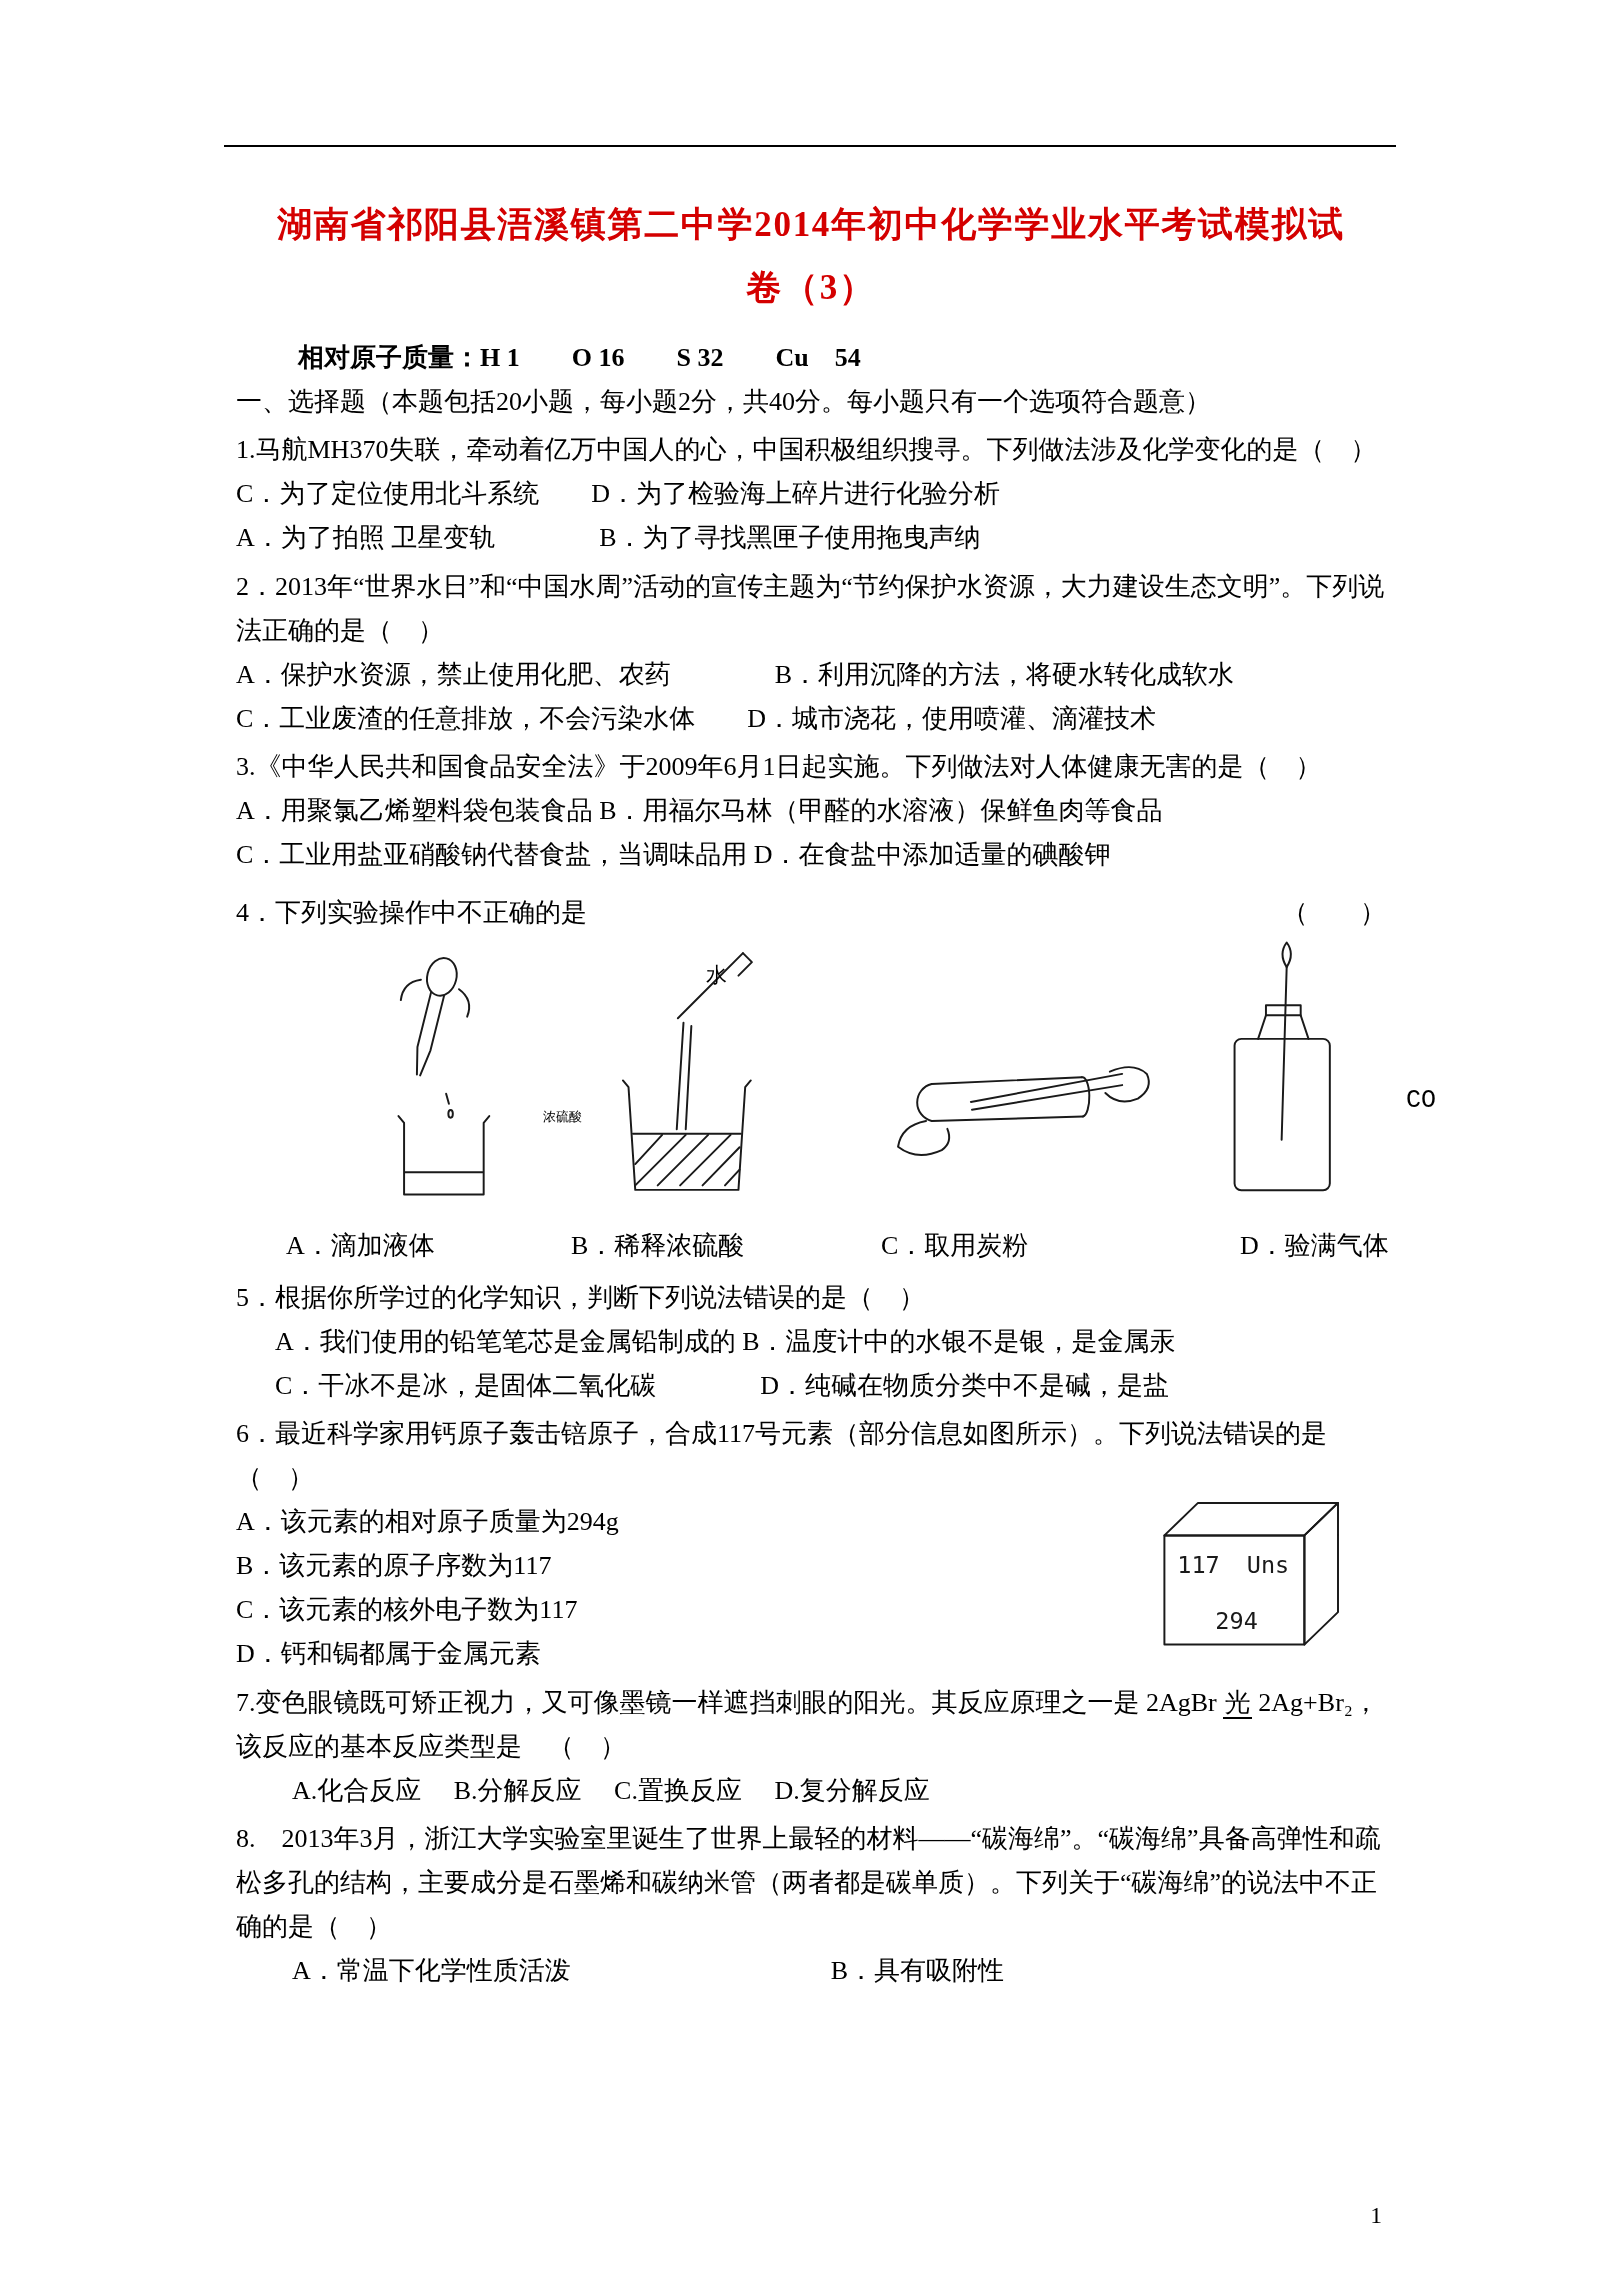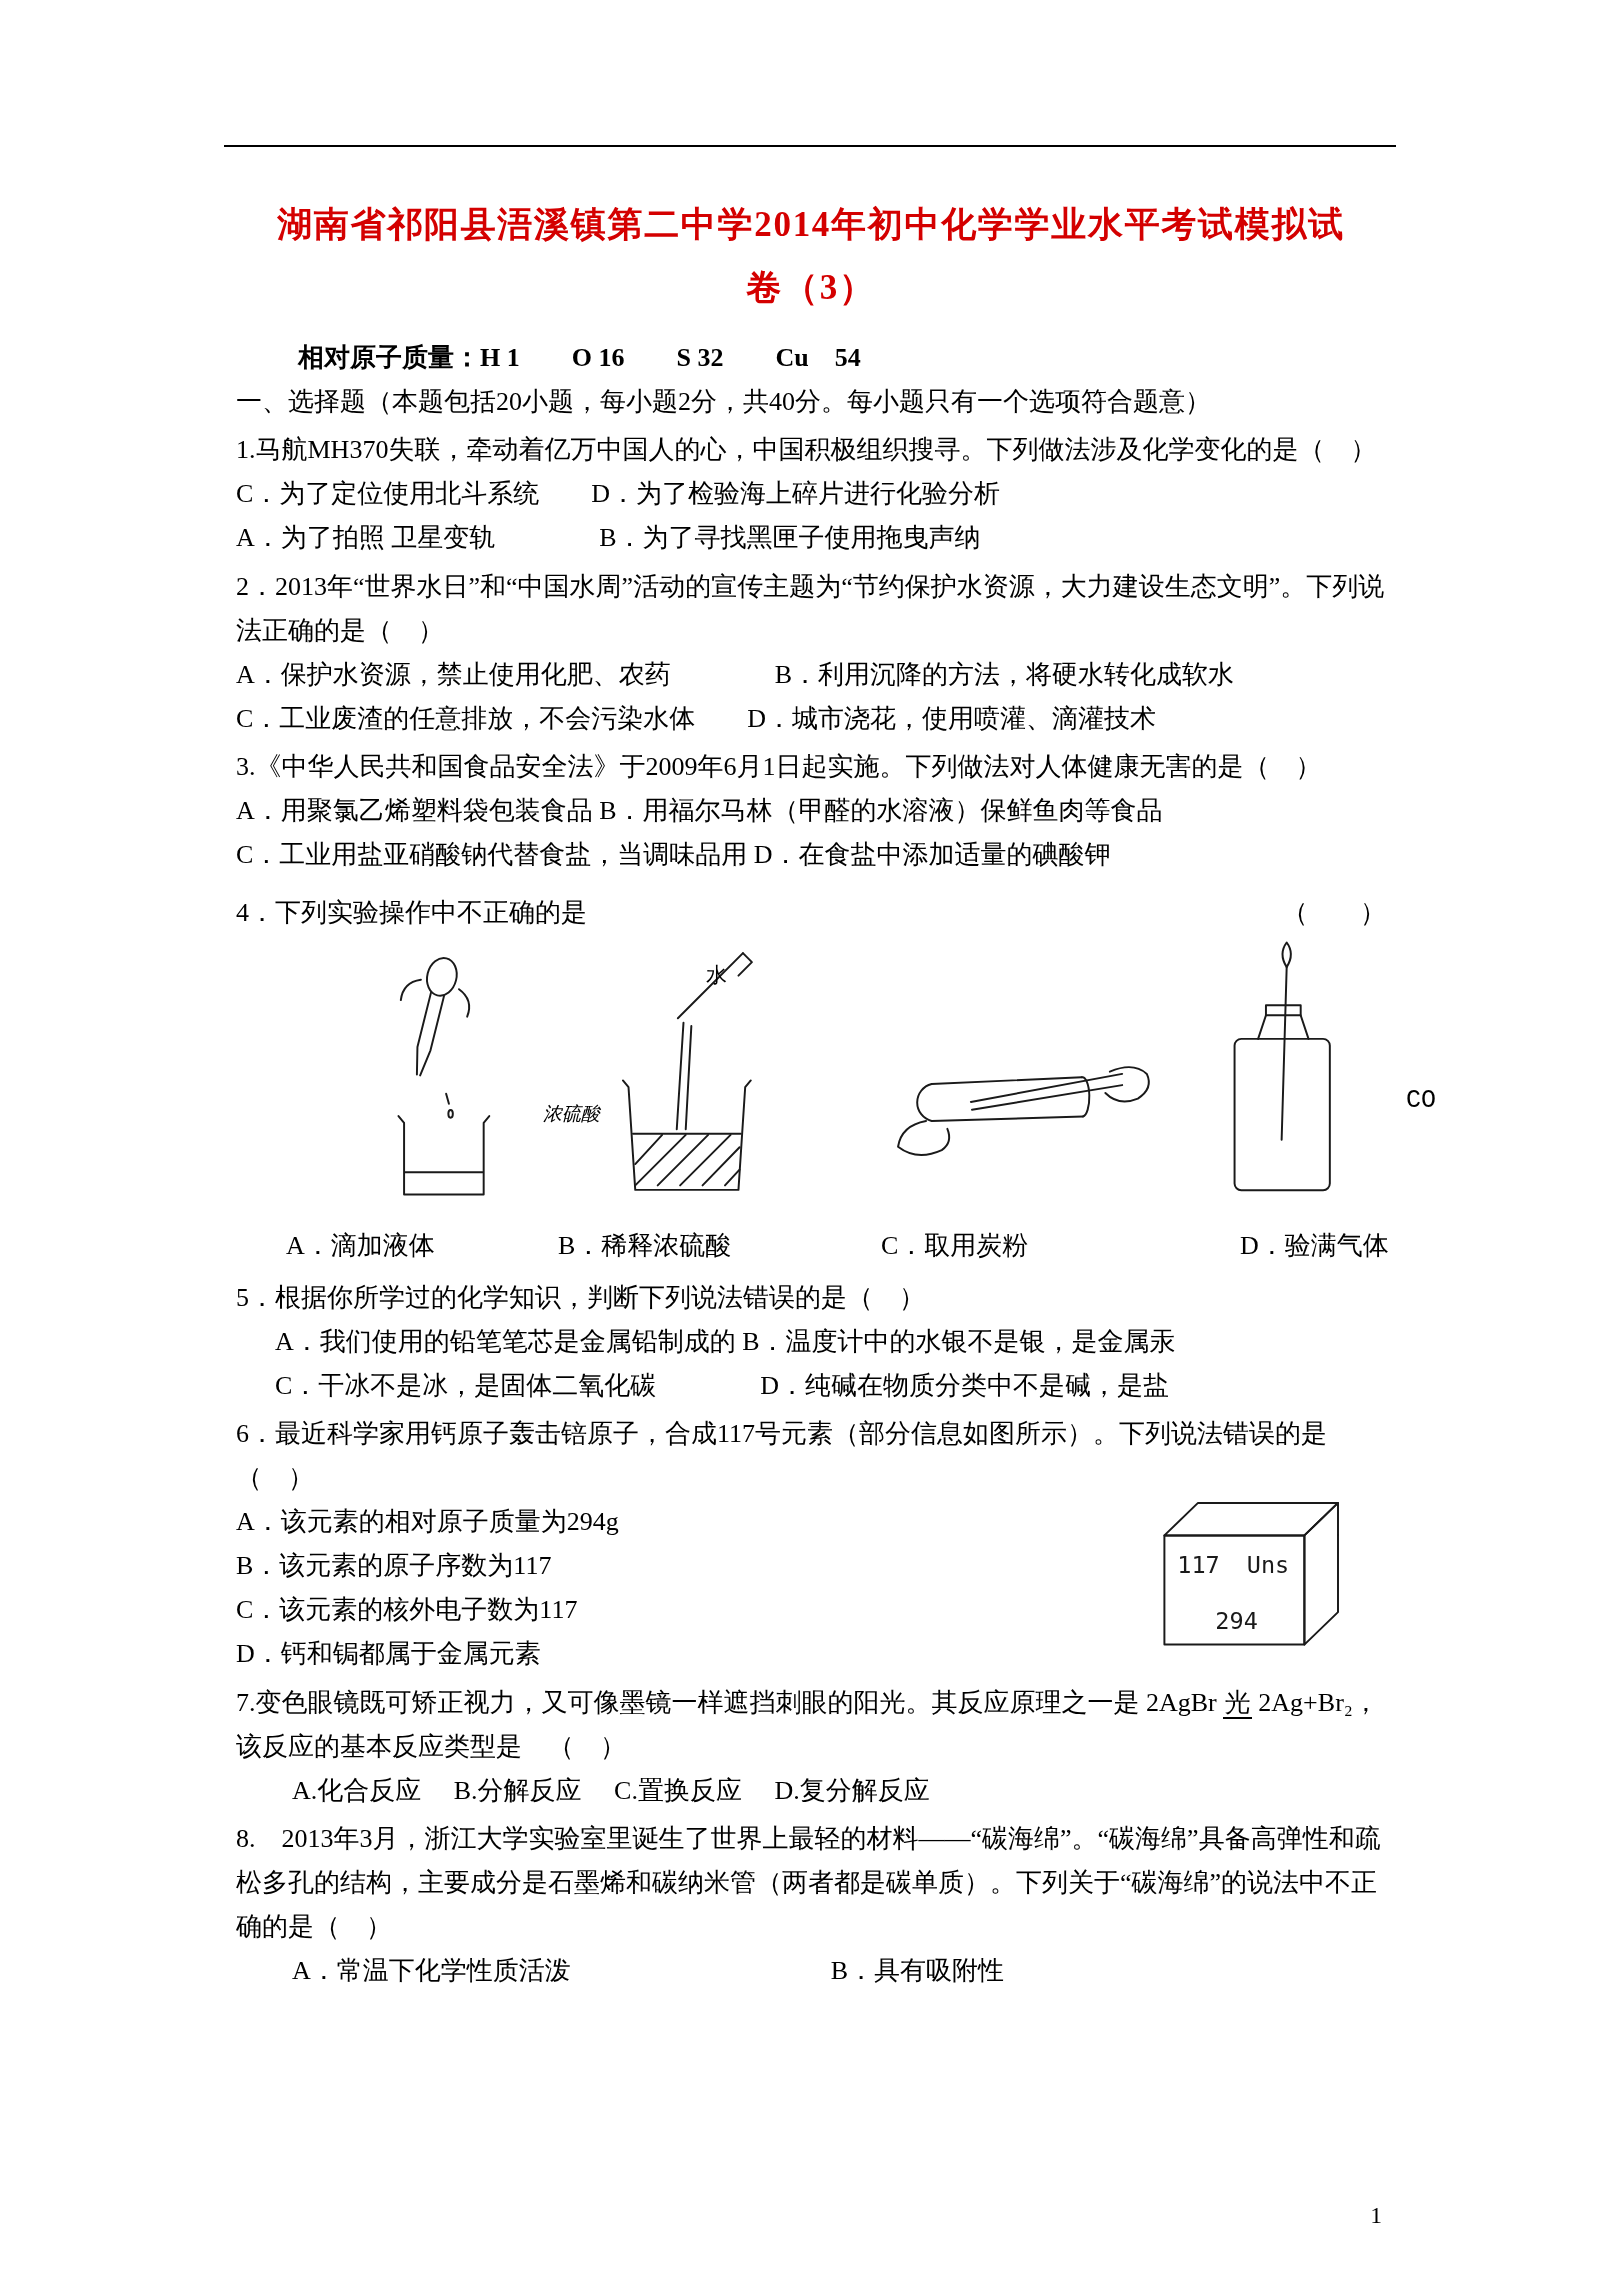--- a/index.html
+++ b/index.html
@@ -122,27 +122,27 @@
 
         <svg class="fig sketch" style="left:976px; top:0px;" width="146" height="269" viewBox="0 0 260 480">
           <rect x="40" y="180" width="170" height="270" rx="12"></rect>
           <path d="M82 180 L96 138 L158 138 L172 180"></path>
           <path d="M96 138 L96 120 L158 120 L158 138"></path>
           <line x1="133" y1="52" x2="124" y2="360"></line>
           <path d="M133 52 q-15 -24 0 -44 q15 20 0 44"></path>
         </svg>
 
         <span class="fig-label" style="left:470px; top:27px;">水</span>
-        <span class="fig-label" style="left:307px; top:166px; font-size:19px;font-style:italic;">浓硫酸</span>
+        <span class="fig-label" style="left:307px; top:172px; font-size:13px;">浓硫酸</span>
         <span class="fig-label" style="left:1170px; top:150px; font-size:25px;font-family:Liberation Mono, monospace;">CO</span>
       </div>
 
       <div class="caption-row">
         <span class="caption" style="left:50px;">A．滴加液体</span>
-        <span class="caption" style="left:322px;">B．稀释浓硫酸</span>
+        <span class="caption" style="left:335px;">B．稀释浓硫酸</span>
         <span class="caption" style="left:645px;">C．取用炭粉</span>
         <span class="caption" style="left:1004px;">D．验满气体</span>
       </div>
     </div>
 
     <div class="question">
       <p class="line">5．根据你所学过的化学知识，判断下列说法错误的是（　）</p>
       <p class="line indent-sm">A．我们使用的铅笔笔芯是金属铅制成的 B．温度计中的水银不是银，是金属汞</p>
       <p class="line indent-sm">C．干冰不是冰，是固体二氧化碳　　　　D．纯碱在物质分类中不是碱，是盐</p>
     </div>

